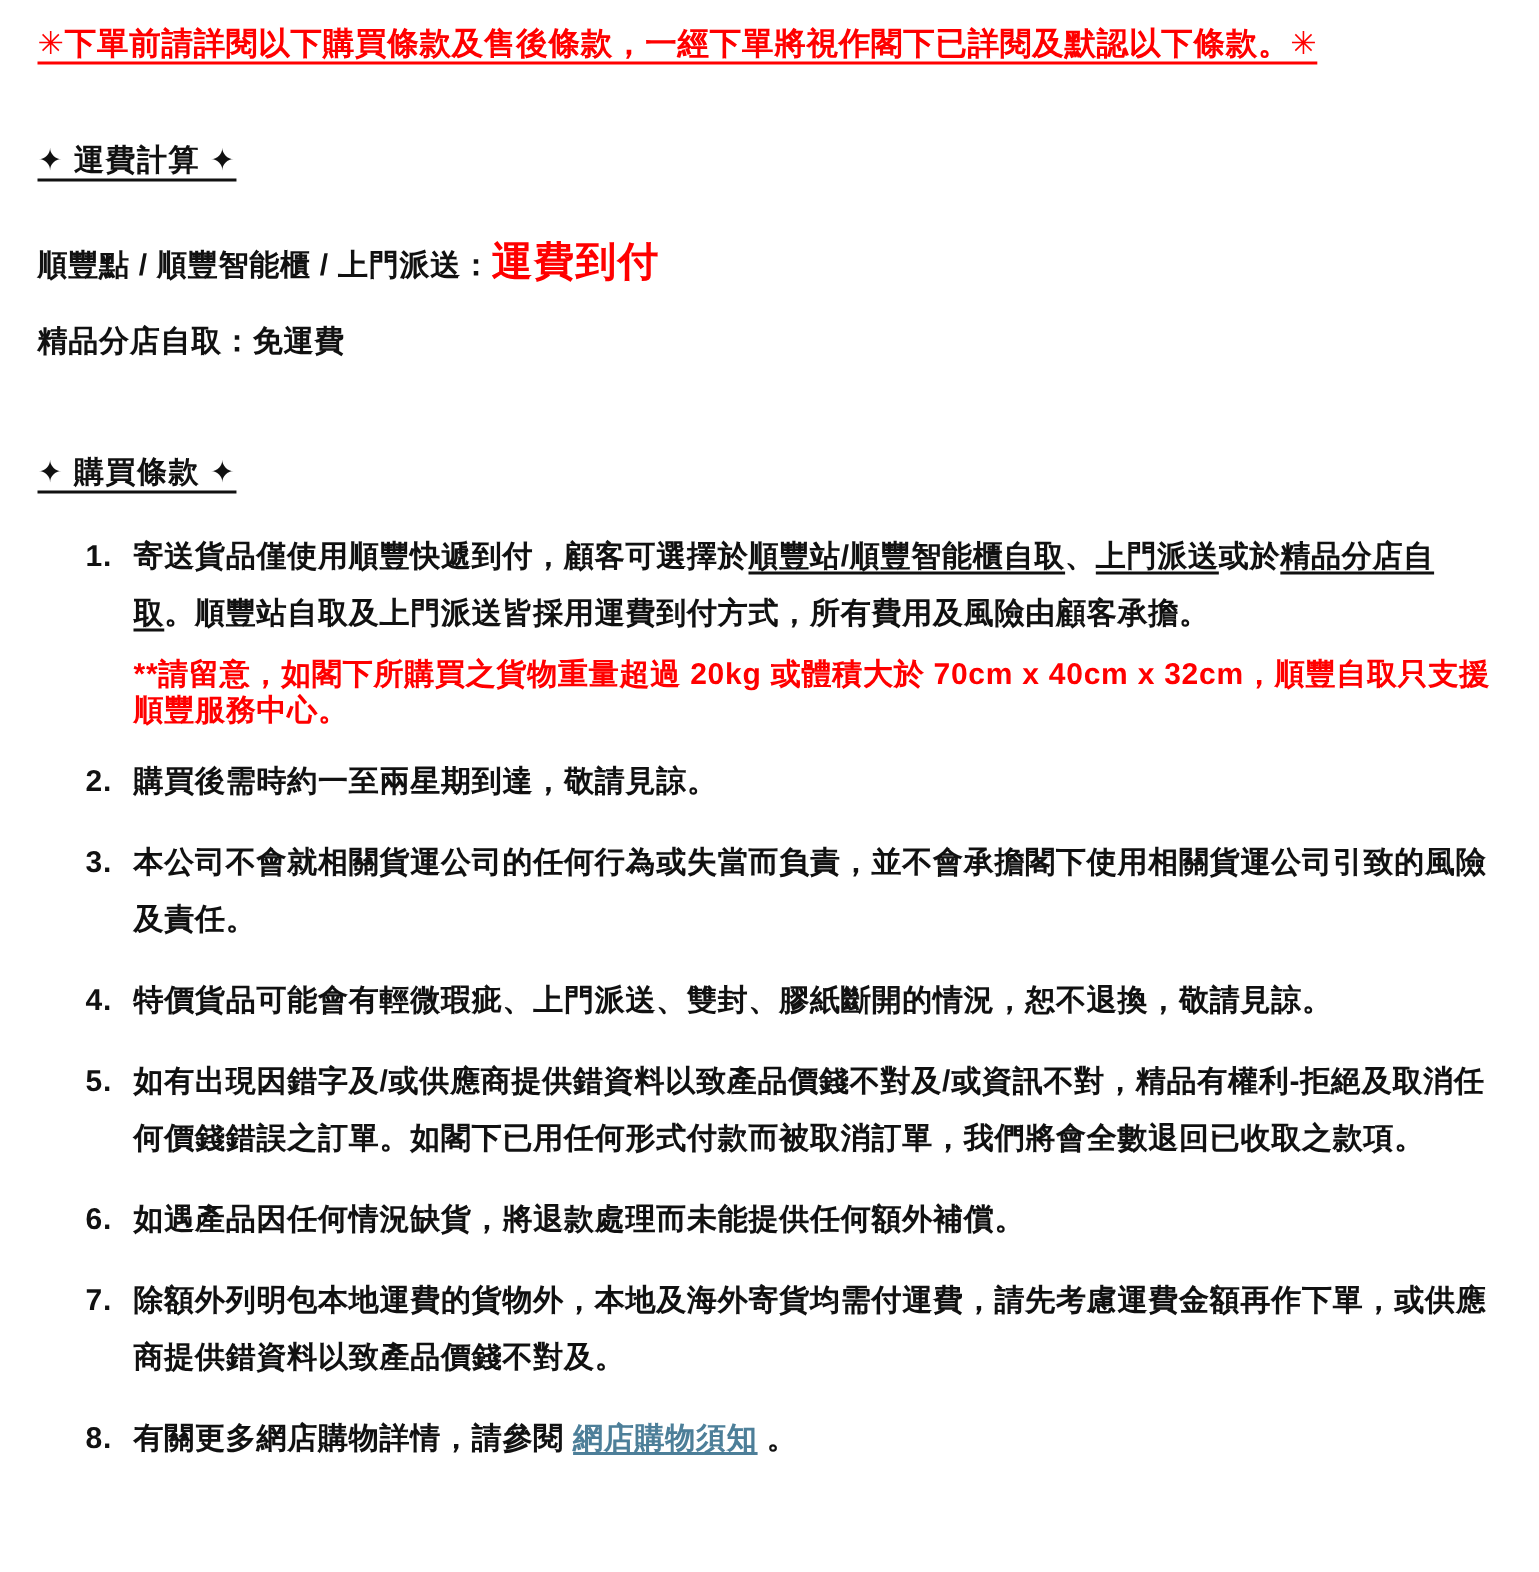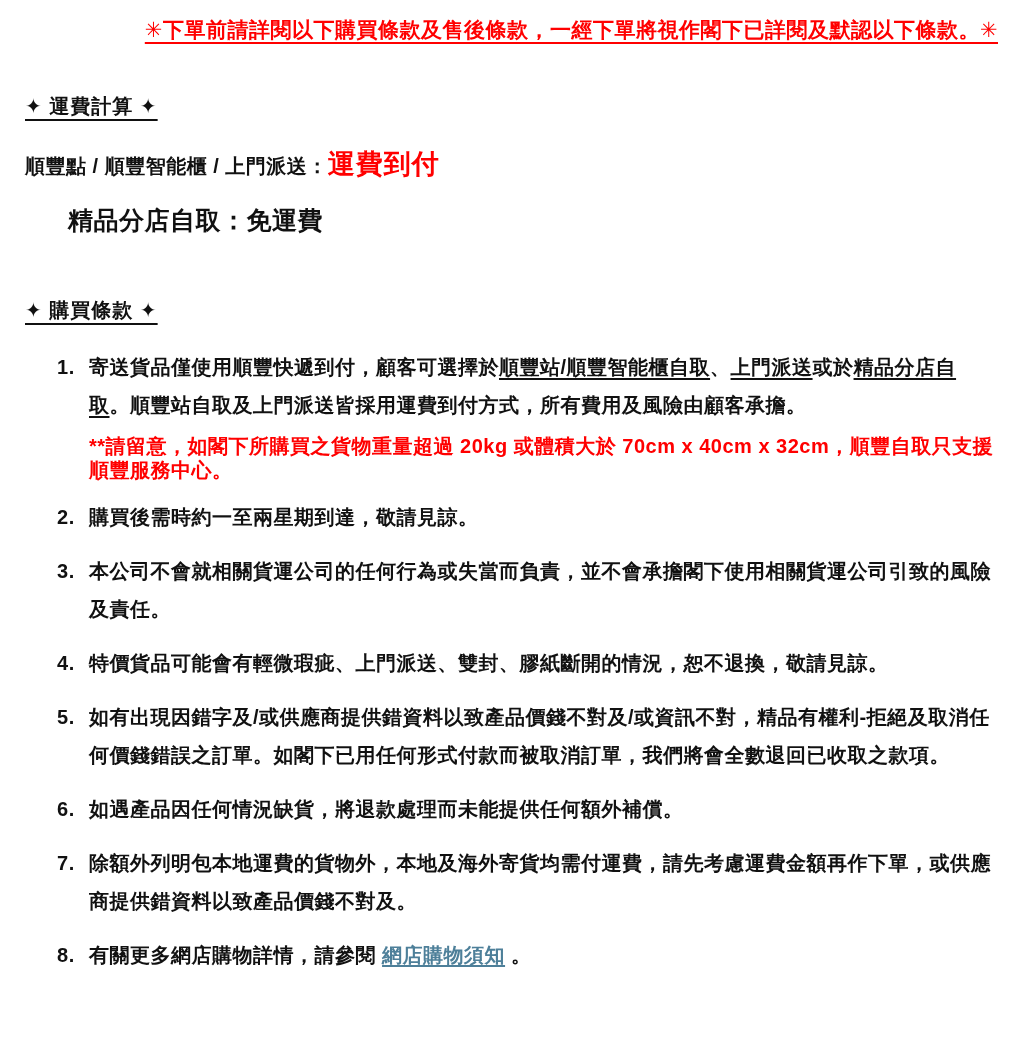--- a/index.html
+++ b/index.html
@@ -12,34 +12,34 @@
   body{
     width:1026px;height:1048px;overflow:hidden;
     font-family:"Liberation Sans","DejaVu Sans",sans-serif;
     font-weight:700;color:var(--ink);
   }
   .page{padding:16px 28px 0 25px;}
 
   .notice{
     color:var(--red);
     font-size:21px;line-height:27px;letter-spacing:.5px;
-    text-decoration:underline;text-decoration-thickness:2px;text-underline-offset:5px;text-align:right;
+    text-decoration:underline;text-decoration-thickness:2px;text-underline-offset:5px;
   }
 
   .section-heading{
     font-size:20px;letter-spacing:1px;
     text-decoration:underline;text-decoration-thickness:2px;text-underline-offset:6px;
     display:inline-block;
   }
   .heading-row-1{margin-top:50px;}
   .heading-row-2{margin-top:60px;}
 
-  .ship-line-1{margin-top:26px;font-size:20px;letter-spacing:.5px;}
+  .ship-line-1{margin-top:36px;font-size:20px;letter-spacing:.5px;}
   .freight-value{color:var(--red);font-size:27px;letter-spacing:1px;}
-  .ship-line-2{margin-top:22px;font-size:25px;letter-spacing:.5px;margin-left:43px;}
+  .ship-line-2{margin-top:22px;font-size:20px;letter-spacing:.5px;}
 
   ol.terms{
     margin-top:24px;
     list-style:none;counter-reset:term;
     padding-left:64px;
     font-size:20px;
   }
   ol.terms>li{
     counter-increment:term;
     position:relative;

